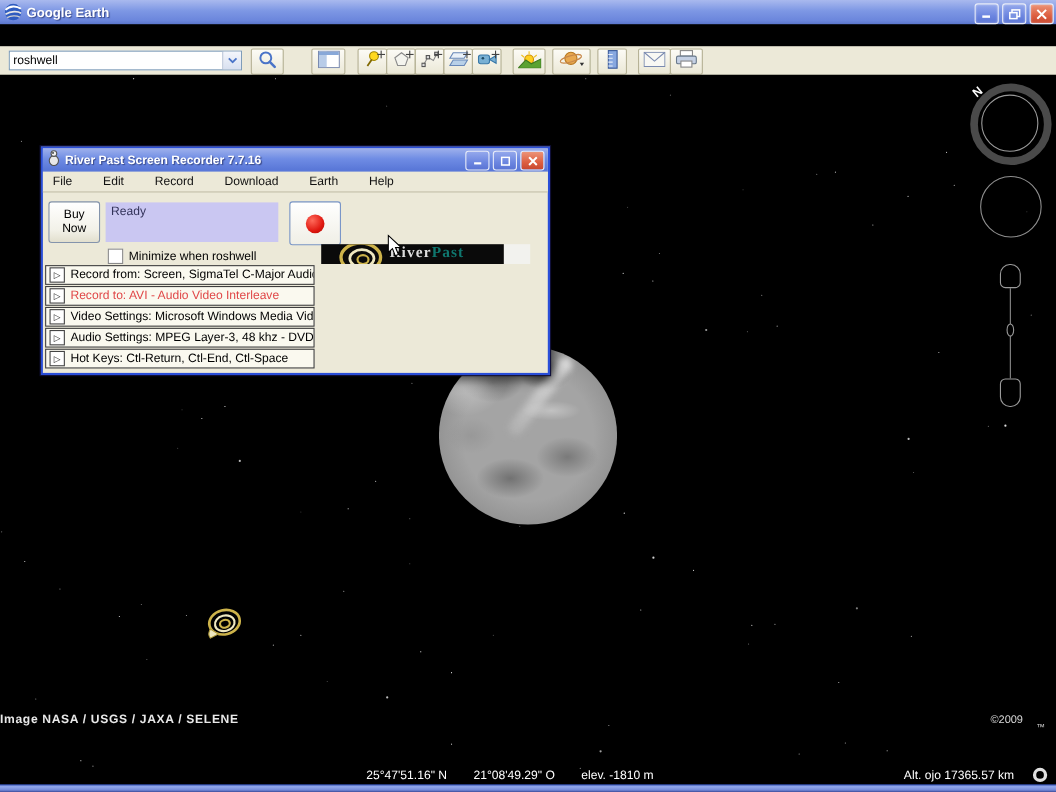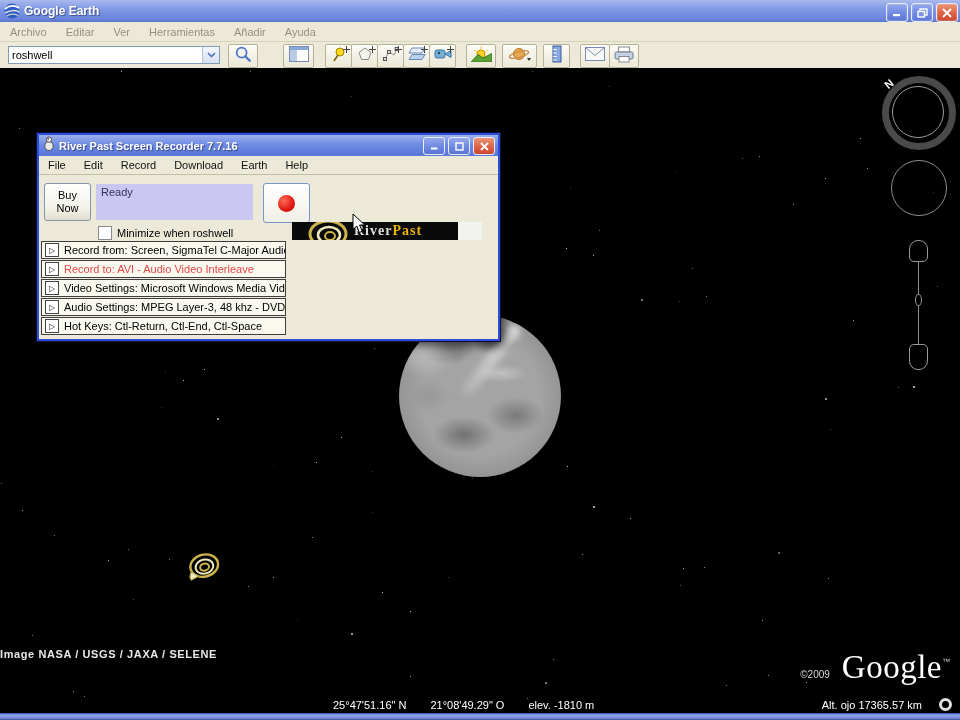--- a/index.html
+++ b/index.html
@@ -92,42 +92,42 @@
   .dialog{position:absolute;left:37px;top:133px;width:459px;height:204px;background:#ece9d8;
     border:2px solid #2a4ed8;outline:1px solid #10103a;box-shadow:3px 4px 10px rgba(0,0,0,.7);box-sizing:content-box;}
   .dlg-titlebar{height:21px;background:linear-gradient(180deg,#9db0ec,#6f8ce4 45%,#5a78d8 90%);
     display:flex;align-items:center;position:relative;}
   .dlg-titlebar .dlg-icon{margin:0 4px;}
   .dlg-titlebar .dlg-title{color:#fff;font-size:11px;font-weight:bold;text-shadow:1px 1px 1px #3a4a8a;}
   .dlg-buttons{position:absolute;right:3px;top:2px;display:flex;gap:3px;}
   .dlg-btn{width:20px;height:16px;border-radius:3px;border:1px solid #e8ecf8;
     background:linear-gradient(180deg,#94a8ec,#6c86e0 60%,#5a74d4);display:flex;align-items:center;justify-content:center;cursor:pointer;}
   .dlg-btn.close{background:linear-gradient(180deg,#ec9478,#dd5f41 60%,#c84830);}
-  .dlg-menubar{height:18px;background:#ece9d8;border-bottom:1px solid #c2bfa8;display:flex;align-items:center;gap:18px;padding-left:9px;}
+  .dlg-menubar{height:18px;background:#ece9d8;border-bottom:1px solid #c2bfa8;display:flex;align-items:center;gap:28px;padding-left:9px;}
   .dlg-menubar .menu-item{font-size:11px;color:#111;cursor:default;}
   .dlg-content{position:relative;height:161px;}
 
   .buy-btn{position:absolute;left:5px;top:8px;width:47px;height:38px;border:1px solid #8494ac;border-radius:3px;
     background:linear-gradient(180deg,#ffffff,#f2f1e8 70%,#e2dfce);font-size:11px;color:#000;line-height:13px;
     display:flex;flex-direction:column;align-items:center;justify-content:center;cursor:pointer;font-family:"Liberation Sans",sans-serif;}
   .status-box{position:absolute;left:57px;top:9px;width:157px;height:36px;background:#cac7f2;}
   .status-box .ready{position:absolute;left:5px;top:2px;font-size:11px;color:#33335a;}
   .status-box .timer{position:absolute;left:0;right:0;top:14px;text-align:center;font-size:16px;font-weight:bold;
     color:#3c3c3c;letter-spacing:1px;font-family:"DejaVu Sans Mono","Liberation Mono",monospace;}
   .record-btn{position:absolute;left:224px;top:8px;width:45px;height:38px;border:1px solid #7a96c8;border-radius:3px;
     background:linear-gradient(180deg,#ffffff,#f0efe6);display:flex;align-items:center;justify-content:center;cursor:pointer;}
   .record-dot{width:17px;height:17px;border-radius:50%;background:radial-gradient(circle at 35% 32%,#ff6a5a,#e01810 60%,#a80800);}
   .chk-row{position:absolute;left:59px;top:51px;display:flex;align-items:center;gap:5px;}
   .chk-box{width:12px;height:12px;background:#fff;border:1px solid #8a8a8a;cursor:pointer;}
   .chk-label{font-size:11px;color:#000;}
   .rp-logo{position:absolute;left:253px;top:47px;height:18px;display:flex;}
   .rp-logo .black{width:166px;height:18px;background:#0a0a0a;position:relative;overflow:hidden;display:flex;align-items:center;}
   .rp-logo .word{position:absolute;left:62px;top:1px;font-family:"Liberation Serif",serif;font-size:14px;font-weight:bold;letter-spacing:1px;}
   .rp-logo .w1{color:#dcdcdc;}
-  .rp-logo .w2{color:#eab308;}
+  .rp-logo .w2{color:#0f766e;}
   .rp-logo .white{width:24px;height:18px;background:#f2f2ee;}
   .rec-row{position:absolute;left:2px;width:245px;height:18px;background:#faf9ef;border:1px solid #3e3e3e;box-sizing:border-box;
     display:flex;align-items:center;}
   .rec-row .arrow-btn{width:12px;height:12px;margin-left:3px;border:1px solid #444;background:#fff;
     display:flex;align-items:center;justify-content:center;font-size:8px;color:#222;cursor:pointer;flex:none;}
   .rec-row .row-label{font-size:11px;color:#000;margin-left:5px;white-space:nowrap;overflow:hidden;}
   .rec-row.red .row-label{color:#e04848;}
 
   .cursor{position:absolute;left:352px;top:213px;z-index:50;pointer-events:none;}
 </style>
@@ -159,28 +159,20 @@
           </svg>
       </div>
       <div class="win-btn close">
         <svg width="10" height="10">
             <path d="M1,1 L9,9 M9,1 L1,9" stroke="#fff" stroke-width="1.8"></path>
           </svg>
       </div>
     </div>
   </div>
 
-  <div class="menubar">
-    <span class="menu-item">Archivo</span>
-    <span class="menu-item">Editar</span>
-    <span class="menu-item">Ver</span>
-    <span class="menu-item">Herramientas</span>
-    <span class="menu-item">Añadir</span>
-    <span class="menu-item">Ayuda</span>
-  </div>
 
   <div class="toolbar">
     <div class="combo">
       <input value="roshwell" style="">
       <span class="drop">
         <svg width="9" height="6">
             <path d="M1,1 L4.5,4.5 L8,1" fill="none" stroke="#4a74c8" stroke-width="1.6"></path>
           </svg>
       </span>
     </div>
@@ -423,21 +415,20 @@
         <ellipse cx="22" cy="16" rx="9" ry="7" fill="none" stroke="#efe8c0" stroke-width="2"></ellipse>
         <ellipse cx="22" cy="16.5" rx="4.5" ry="3.5" fill="none" stroke="#cdb34a" stroke-width="2"></ellipse>
         <path d="M8,18 Q4,22 6,26 L14,24 Z" fill="#efe8c0" stroke="#b09a3a"></path>
       </svg>
     </span>
 
     <div class="attribution">Image NASA / USGS / JAXA / SELENE</div>
 
     <div class="google-logo">
       <span class="copy">©2009</span>
-      <span class="word">Google</span>
       <span class="tm">™</span>
     </div>
 
     <div class="statusbar">
       <div class="coords">
         <span>25°47'51.16" N</span>
         <span>21°08'49.29" O</span>
         <span>elev. -1810 m</span>
       </div>
       <span class="eye">Alt. ojo 17365.57 km</span>

